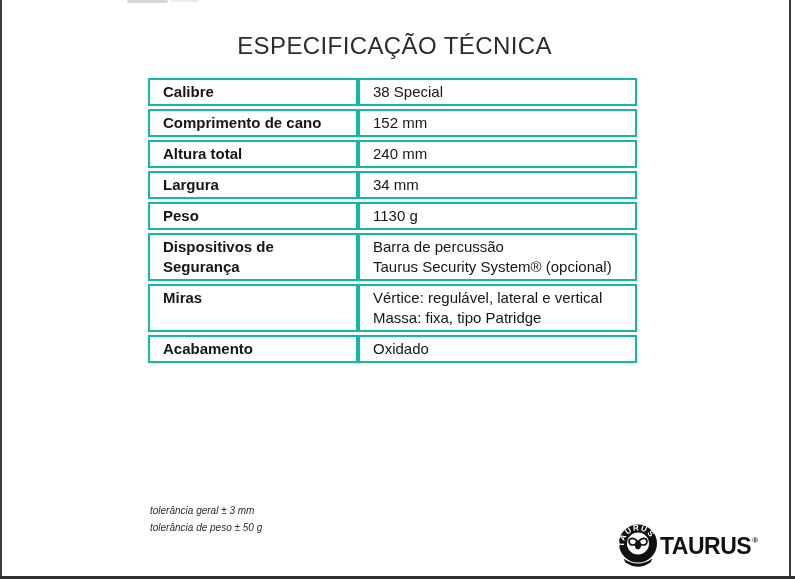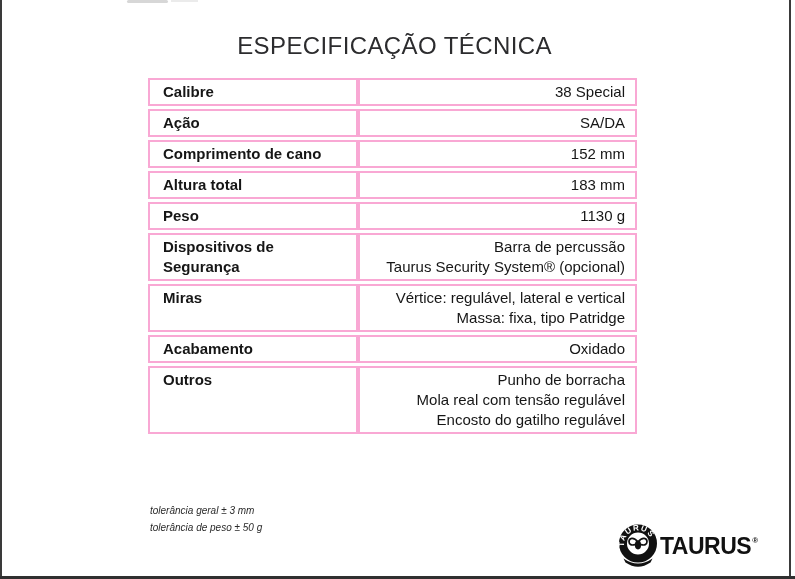--- a/index.html
+++ b/index.html
@@ -20,25 +20,25 @@
     position:absolute;left:0;top:32px;width:789px;margin:0;
     text-align:center;font-size:24px;font-weight:500;letter-spacing:.4px;color:#2c2c2e;
   }
 
   table.spec{
     position:absolute;left:148px;top:75px;
     border-collapse:separate;border-spacing:0 3px;
     font-size:15px;line-height:20px;color:#161616;
   }
   table.spec td{
-    border:2px solid #f9a8d4;vertical-align:top;box-sizing:border-box;
+    border:2px solid #14b8a6;vertical-align:top;box-sizing:border-box;
     padding:2px 10px 2px 13px;
   }
   td.label{width:210px;font-weight:bold;}
-  td.value{width:279px;border-left:none;text-align:right;}
+  td.value{width:279px;border-left:none;}
   .vline{line-height:20px;}
 
   .notes{
     position:absolute;left:150px;top:502px;
     font-style:italic;font-size:10px;line-height:17px;color:#2a2a2a;
   }
 
   .logo{position:absolute;left:618px;top:524px;width:150px;height:48px;}
   .emblem{position:absolute;left:0;top:0;width:40px;height:46px;}
   .wordmark{
@@ -62,35 +62,35 @@
 
   <table class="spec">
     <tbody>
         <tr>
           <td class="label">Calibre</td>
           <td class="value">
             <div class="vline">38 Special</div>
           </td>
         </tr>
         <tr>
-          <td class="label">Ação</td>
-          <td class="value">
-            <div class="vline">SA/DA</div>
-          </td>
-        </tr>
-        <tr>
           <td class="label">Comprimento de cano</td>
           <td class="value">
             <div class="vline">152 mm</div>
           </td>
         </tr>
         <tr>
           <td class="label">Altura total</td>
           <td class="value">
-            <div class="vline">183 mm</div>
+            <div class="vline">240 mm</div>
+          </td>
+        </tr>
+        <tr>
+          <td class="label">Largura</td>
+          <td class="value">
+            <div class="vline">34 mm</div>
           </td>
         </tr>
         <tr>
           <td class="label">Peso</td>
           <td class="value">
             <div class="vline">1130 g</div>
           </td>
         </tr>
         <tr>
           <td class="label">Dispositivos de Segurança</td>
@@ -105,28 +105,20 @@
             <div class="vline">Vértice: regulável, lateral e vertical</div>
             <div class="vline">Massa: fixa, tipo Patridge</div>
           </td>
         </tr>
         <tr>
           <td class="label">Acabamento</td>
           <td class="value">
             <div class="vline">Oxidado</div>
           </td>
         </tr>
-        <tr>
-          <td class="label">Outros</td>
-          <td class="value">
-            <div class="vline">Punho de borracha</div>
-            <div class="vline">Mola real com tensão regulável</div>
-            <div class="vline">Encosto do gatilho regulável</div>
-          </td>
-        </tr>
       </tbody>
   </table>
 
   <div class="notes">
       <div>tolerância geral ± 3 mm</div>
       <div>tolerância de peso ± 50 g</div>
     </div>
 
   <div class="logo">
     <svg class="emblem" viewBox="0 0 40 46" xmlns="http://www.w3.org/2000/svg">

